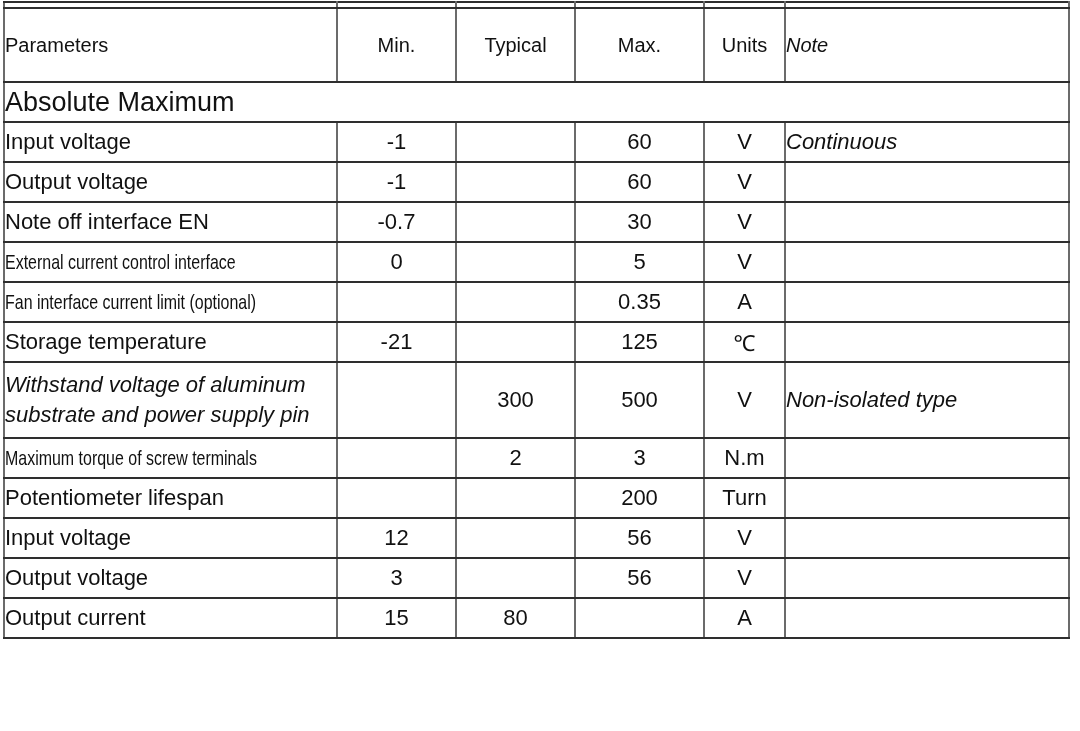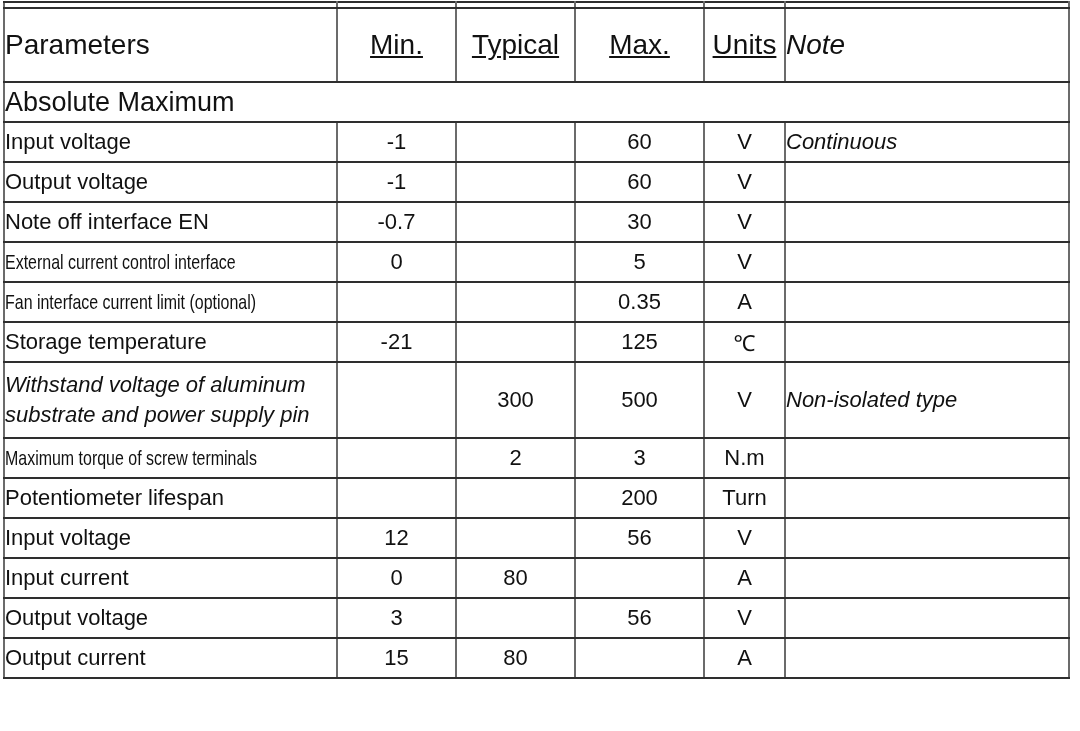--- a/index.html
+++ b/index.html
@@ -24,24 +24,24 @@
     border-left: 2px solid #6b6b6b;
     border-right: 2px solid #6b6b6b;
     border-top: 2px solid #2e2e2e;
     border-bottom: 2px solid #2e2e2e;
     padding: 0;
     overflow: hidden;
     vertical-align: middle;
     font-weight: normal;
   }
   tr.sliver td { height: 4px; }
-  tr.header-row th { height: 72px; font-size: 28px; background: #ffffff; }
+  tr.header-row th { height: 72px; font-size: 20px; background: #ffffff; }
   th.col-parameter, td.cell-parameter { text-align: left; padding-left: 6px; }
   th.col-note, td.cell-note { text-align: left; padding-left: 8px; font-style: italic; }
-  th.col-min, th.col-typical, th.col-max, th.col-units { text-align: center; text-decoration: underline; }
+  th.col-min, th.col-typical, th.col-max, th.col-units { text-align: center; }
   tr.section-row td {
     height: 38px;
     font-weight: bold;
     font-size: 27px;
     text-align: left;
     padding-left: 5px;
   }
   tr.data-row td { height: 38px; font-size: 22px; }
   tr.data-row.tall td { height: 74px; }
   td.cell-min, td.cell-typical, td.cell-max, td.cell-units {
@@ -165,28 +165,20 @@
       </tr>
       <tr class="data-row">
         <td class="cell-parameter"><span class="label">Input voltage</span></td>
         <td class="cell-min">12</td>
         <td class="cell-typical"></td>
         <td class="cell-max">56</td>
         <td class="cell-units">V</td>
         <td class="cell-note"></td>
       </tr>
       <tr class="data-row">
-        <td class="cell-parameter"><span class="label">Input current</span></td>
-        <td class="cell-min">0</td>
-        <td class="cell-typical">80</td>
-        <td class="cell-max"></td>
-        <td class="cell-units">A</td>
-        <td class="cell-note"></td>
-      </tr>
-      <tr class="data-row">
         <td class="cell-parameter"><span class="label">Output voltage</span></td>
         <td class="cell-min">3</td>
         <td class="cell-typical"></td>
         <td class="cell-max">56</td>
         <td class="cell-units">V</td>
         <td class="cell-note"></td>
       </tr>
       <tr class="data-row">
         <td class="cell-parameter"><span class="label">Output current</span></td>
         <td class="cell-min">15</td>

